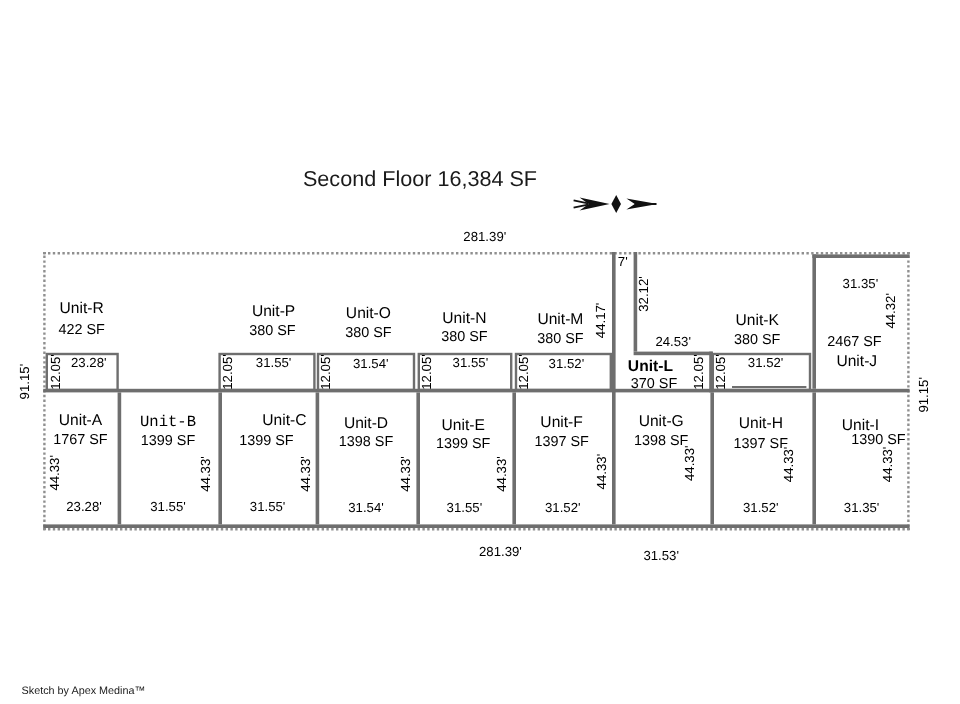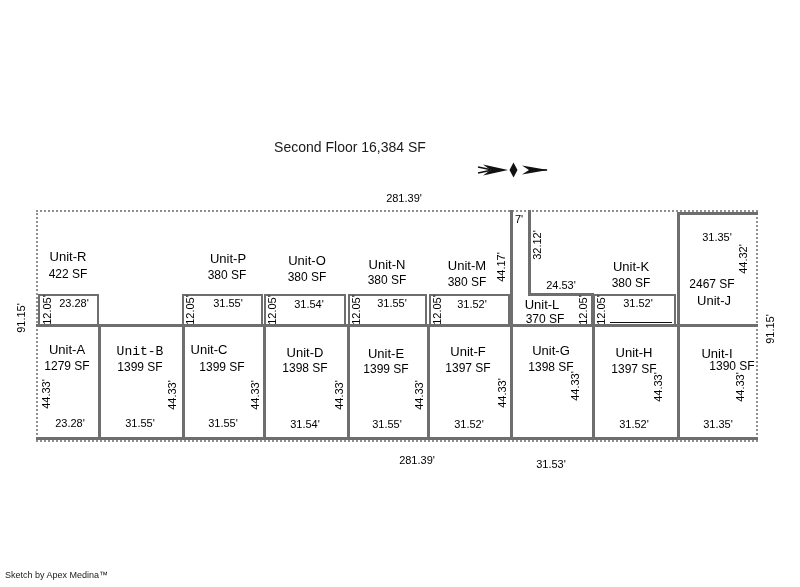--- a/index.html
+++ b/index.html
@@ -1,20 +1,20 @@
 <!DOCTYPE html>
 <html><head>
 <meta charset="utf-8">
 <style>
   html,body { margin:0; padding:0; background:#ffffff; }
   .sheet {
     position:relative; width:800px; height:587px; background:#ffffff;
     font-family:"Liberation Sans", sans-serif; color:#000; overflow:hidden;
   }
-  .title { position:absolute; font-size:14px; white-space:nowrap; transform:translateX(-50%); color:#1a1a1a;text-align:right; }
+  .title { position:absolute; font-size:18px; white-space:nowrap; transform:translateX(-50%); color:#1a1a1a;text-align:right; }
   .dim   { position:absolute; font-size:11px; white-space:nowrap; transform:translateX(-50%); }
   .dim-v { position:absolute; font-size:11px; white-space:nowrap; transform:translate(-50%,-50%) rotate(-90deg); }
   .uname { position:absolute; font-size:13px; white-space:nowrap; transform:translateX(-50%); }
   .usf   { position:absolute; font-size:12px; white-space:nowrap; transform:translateX(-50%); }
   .wall  { position:absolute; background:#6e6e6e; }
   .thin  { position:absolute; background:#111; }
   .ubox  { position:absolute; border:2px solid #6e6e6e; box-sizing:border-box; background:transparent; }
   .outer { position:absolute; border:2px dotted #8f8f8f; box-sizing:border-box; }
   .credit{ position:absolute; font-size:9px; white-space:nowrap; color:#1a1a1a; }
   svg    { position:absolute; }
@@ -91,40 +91,40 @@
 
   <span class="uname" style="left:631px; top:259px;">Unit-K</span>
   <span class="usf" style="left:631px; top:276px;">380 SF</span>
   <span class="dim" style="left:638px; top:297px;">31.52'</span>
   <span class="dim-v" style="left:601px; top:310px;">12.05'</span>
 
   <span class="dim" style="left:519px; top:213px;">7'</span>
   <span class="dim-v" style="left:537px; top:245px;">32.12'</span>
   <span class="dim-v" style="left:501px; top:267px;">44.17'</span>
   <span class="dim" style="left:561px; top:279px;">24.53'</span>
-  <span class="uname" style="left:542px; top:297px;">Unit-L</span>
+  <span class="uname" style="left:542px; top:297px;font-weight:bold;">Unit-L</span>
   <span class="usf" style="left:545px; top:312px;">370 SF</span>
   <span class="dim-v" style="left:583px; top:310px;">12.05'</span>
 
   <span class="dim" style="left:717px; top:231px;">31.35'</span>
   <span class="dim-v" style="left:743px; top:259px;">44.32'</span>
   <span class="usf" style="left:712px; top:277px;">2467 SF</span>
   <span class="uname" style="left:714px; top:293px;">Unit-J</span>
 
   <span class="uname" style="left:67px; top:342px;">Unit-A</span>
-  <span class="usf" style="left:67px; top:359px;">1279 SF</span>
+  <span class="usf" style="left:67px; top:359px;">1767 SF</span>
   <span class="dim-v" style="left:46px; top:394px;">44.33'</span>
   <span class="dim" style="left:70px; top:417px;">23.28'</span>
 
   <span class="uname" style="left:140px; top:344px;font-family:Liberation Mono, monospace;">Unit-B</span>
   <span class="usf" style="left:140px; top:360px;">1399 SF</span>
   <span class="dim-v" style="left:172px; top:395px;">44.33'</span>
   <span class="dim" style="left:140px; top:417px;">31.55'</span>
 
-  <span class="uname" style="left:209px; top:342px;">Unit-C</span>
+  <span class="uname" style="left:237px; top:342px;">Unit-C</span>
   <span class="usf" style="left:222px; top:360px;">1399 SF</span>
   <span class="dim-v" style="left:255px; top:395px;">44.33'</span>
   <span class="dim" style="left:223px; top:417px;">31.55'</span>
 
   <span class="uname" style="left:305px; top:345px;">Unit-D</span>
   <span class="usf" style="left:305px; top:361px;">1398 SF</span>
   <span class="dim-v" style="left:339px; top:395px;">44.33'</span>
   <span class="dim" style="left:305px; top:418px;">31.54'</span>
 
   <span class="uname" style="left:386px; top:346px;">Unit-E</span>
@@ -145,15 +145,15 @@
   <span class="uname" style="left:634px; top:345px;">Unit-H</span>
   <span class="usf" style="left:634px; top:362px;">1397 SF</span>
   <span class="dim-v" style="left:658px; top:387px;">44.33'</span>
   <span class="dim" style="left:634px; top:418px;">31.52'</span>
 
   <span class="uname" style="left:717px; top:346px;">Unit-I</span>
   <span class="usf" style="left:716px; top:359px;margin-left:16px;">1390 SF</span>
   <span class="dim-v" style="left:740px; top:387px;">44.33'</span>
   <span class="dim" style="left:718px; top:418px;">31.35'</span>
 
-  <span class="credit" style="left:5px; top:570px;">Sketch by Apex Medina™</span>
+  <span class="credit" style="left:18px; top:570px;">Sketch by Apex Medina™</span>
 
 </div>
 
 </body></html>

